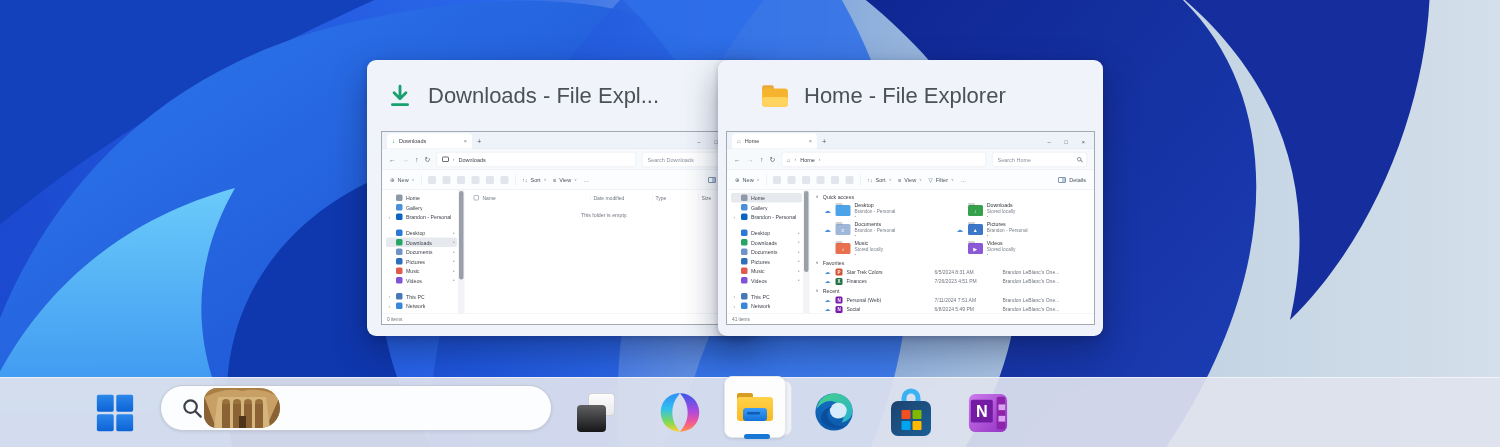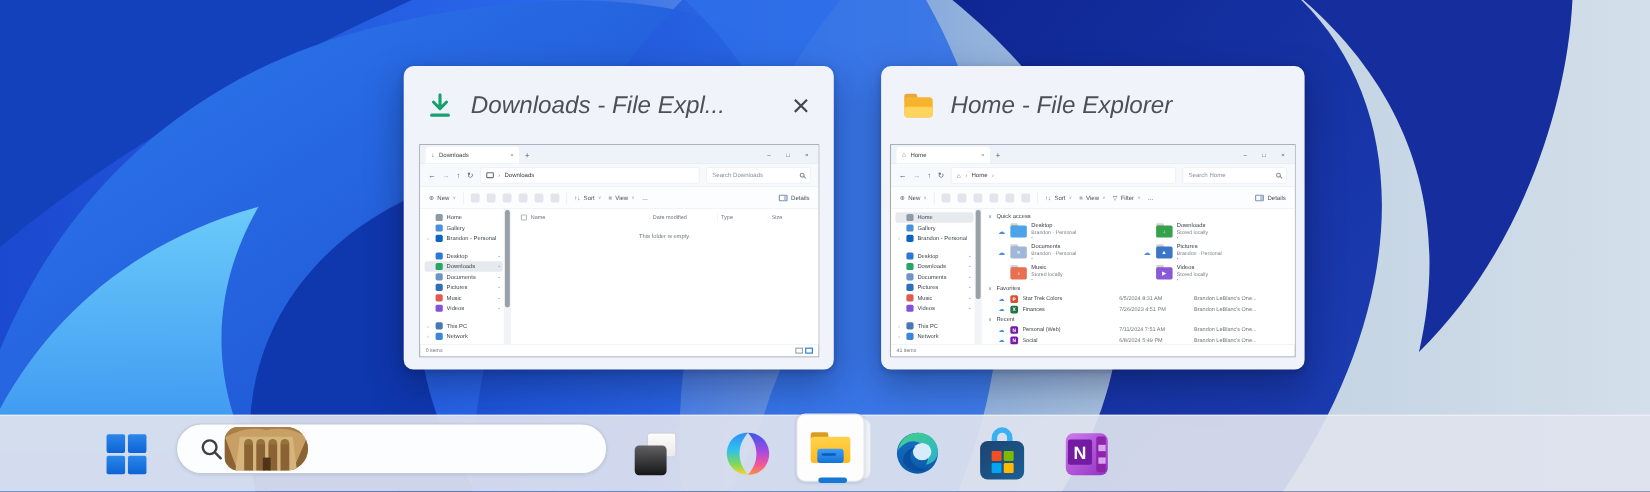--- a/index.html
+++ b/index.html
@@ -5,22 +5,22 @@
   html,body{margin:0;padding:0;background:#000;}
   *{box-sizing:border-box;}
   .stage{position:relative;width:1500px;height:447px;overflow:hidden;
          font-family:"Liberation Sans",sans-serif;background:#1a49c8;}
   .wall{position:absolute;inset:0;width:100%;height:100%;display:block;}
 
   
   .card{position:absolute;top:60px;height:276px;background:#f0f4fa;border-radius:9px;
         box-shadow:0 14px 34px rgba(8,18,55,.38),0 2px 6px rgba(8,18,55,.22);}
   .card1{left:367px;width:391px;}
-  .card2{left:801px;width:385px;}
-  .card-head{height:71px;display:flex;align-items:center;padding:0 18px 0 20px;gap:15px;font-style:italic;}
+  .card2{left:718px;width:385px;padding-left:23px;}
+  .card-head{height:71px;display:flex;align-items:center;padding:0 18px 0 20px;gap:15px;}
   .card-title{font-size:22px;color:#4c5157;white-space:nowrap;overflow:hidden;flex:1;}
   .card-close{font-size:28px;color:#43474c;line-height:1;padding:0 4px;cursor:default;}
   .shot{position:absolute;top:71px;overflow:hidden;}
   .card1 .shot{left:14px;width:364px;height:194px;}
   .card2 .shot{left:8px;width:369px;height:194px;}
 
   
   .mx{transform:scale(.5);transform-origin:0 0;height:388px;background:#fff;
       border:2px solid #a3a9b2;display:flex;flex-direction:column;color:#3e434b;
       box-shadow:0 6px 14px rgba(0,0,0,.18);}

